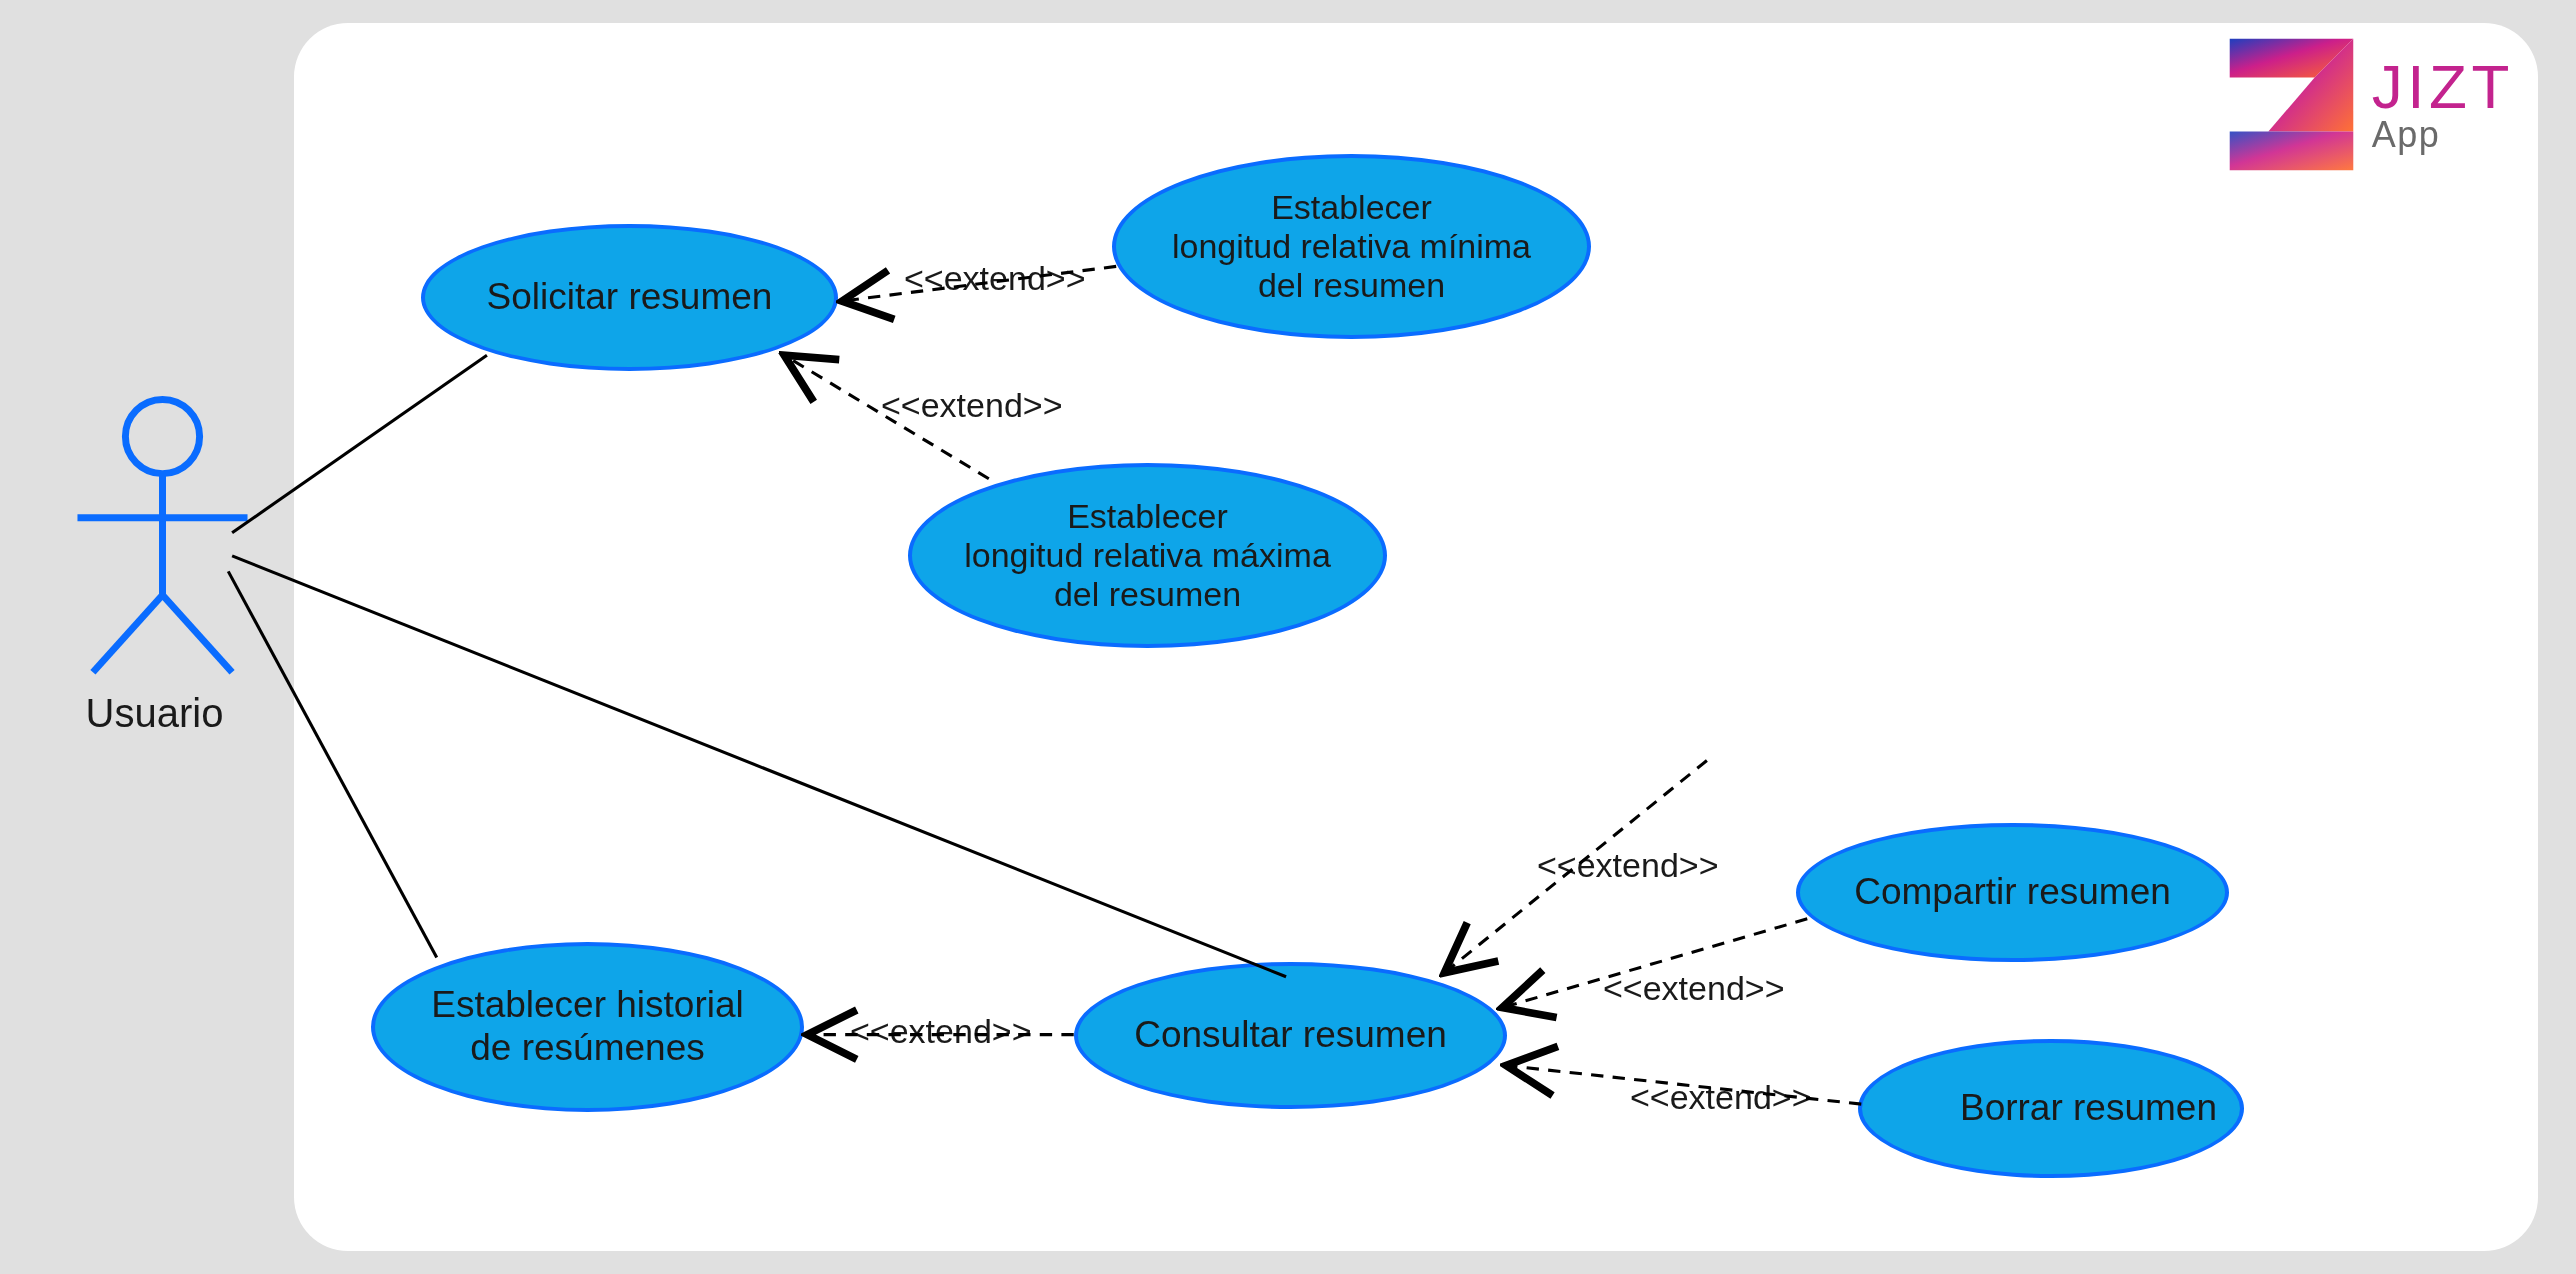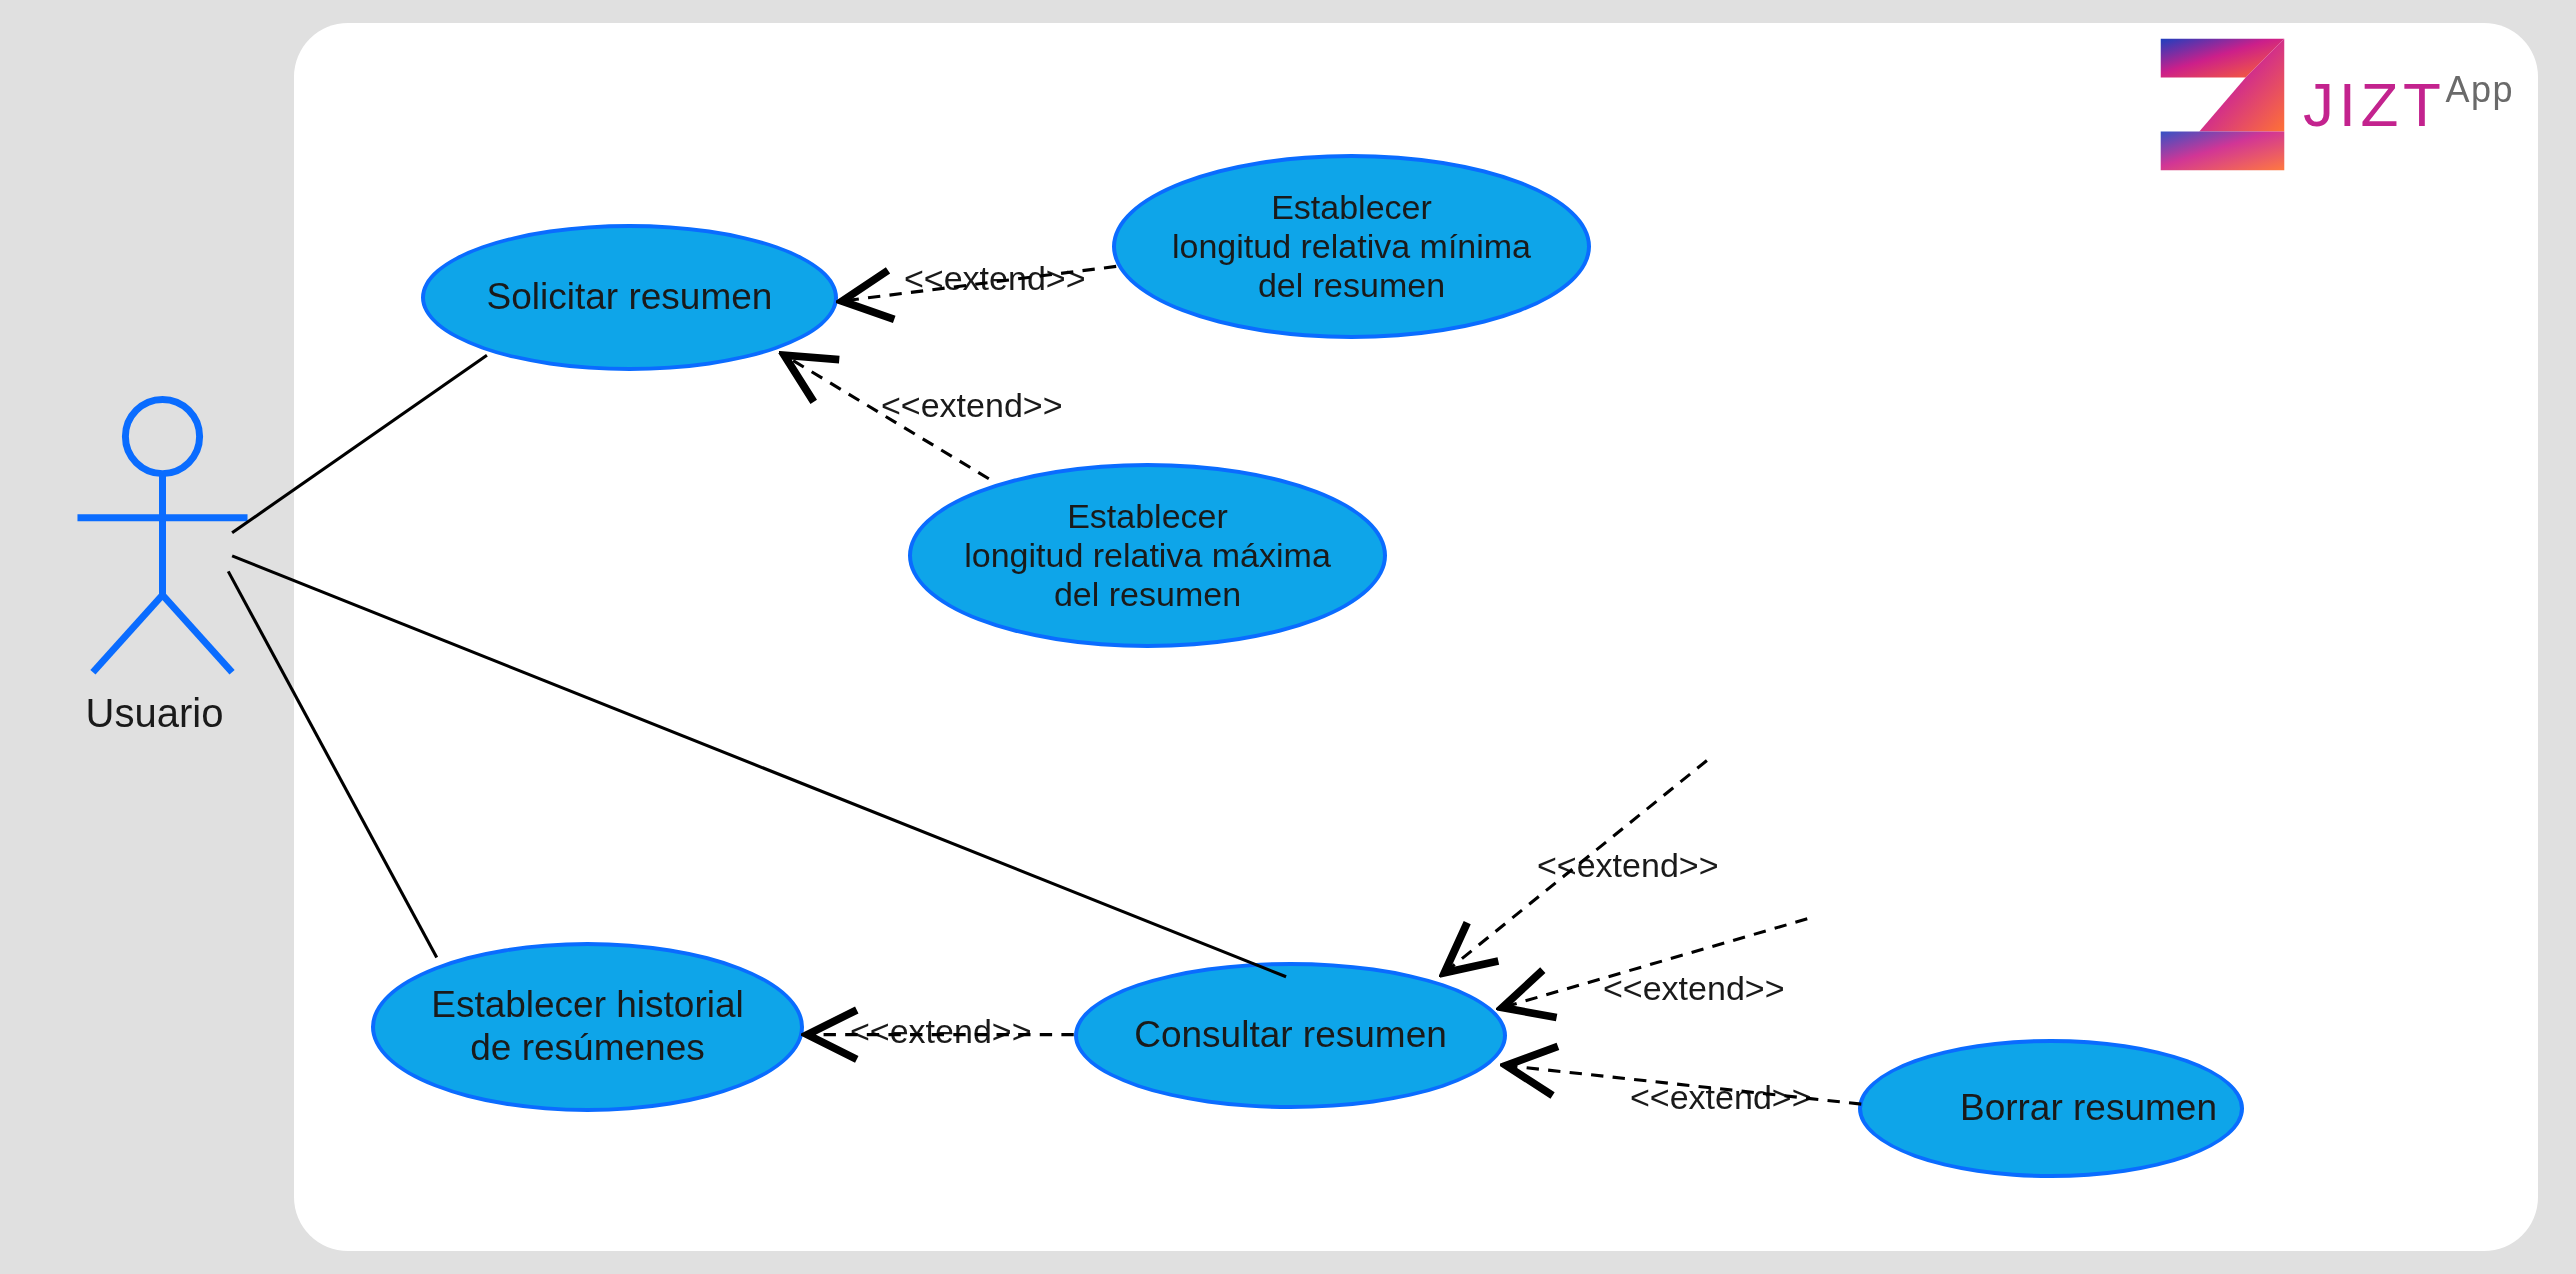--- a/index.html
+++ b/index.html
@@ -59,21 +59,21 @@
   .logo {
     position: absolute;
     right: 62px;
     top: 31px;
     display: flex;
     align-items: center;
     gap: 10.8px;
   }
   .logo-text {
     display: flex;
-    flex-direction: row;
+    flex-direction: column;
     line-height: 1;
   }
   .logo-main {
     font-size: 62px;
     font-weight: 400;
     letter-spacing: 4.6px;
     color: #c3238e;
   }
   .logo-sub {
     font-size: 36px;
@@ -141,20 +141,23 @@
   <div class="usecase" style="left:371px; top:942px; width:433px; height:170px;">
     <span style="white-space:pre-line;">Establecer historial
 de resúmenes</span>
   </div>
 
   <div class="usecase" style="left:1074px; top:962px; width:433px; height:147px;">
     <span>Consultar resumen</span>
   </div>
 
 
+  <div class="usecase" style="left:1796px; top:823px; width:433px; height:139px;">
+    <span>Compartir resumen</span>
+  </div>
 
   <div class="usecase" style="left:1858px; top:1039px; width:386px; height:139px;justify-content:flex-end;">
     <span>Borrar resumen</span>
   </div>
 
   <div class="extend-label" style="left:904px; top:259px;">&lt;&lt;extend&gt;&gt;</div>
   <div class="extend-label" style="left:881px; top:386px;">&lt;&lt;extend&gt;&gt;</div>
   <div class="extend-label" style="left:850px; top:1012px;">&lt;&lt;extend&gt;&gt;</div>
   <div class="extend-label" style="left:1537px; top:846px;">&lt;&lt;extend&gt;&gt;</div>
   <div class="extend-label" style="left:1603px; top:969px;">&lt;&lt;extend&gt;&gt;</div>

